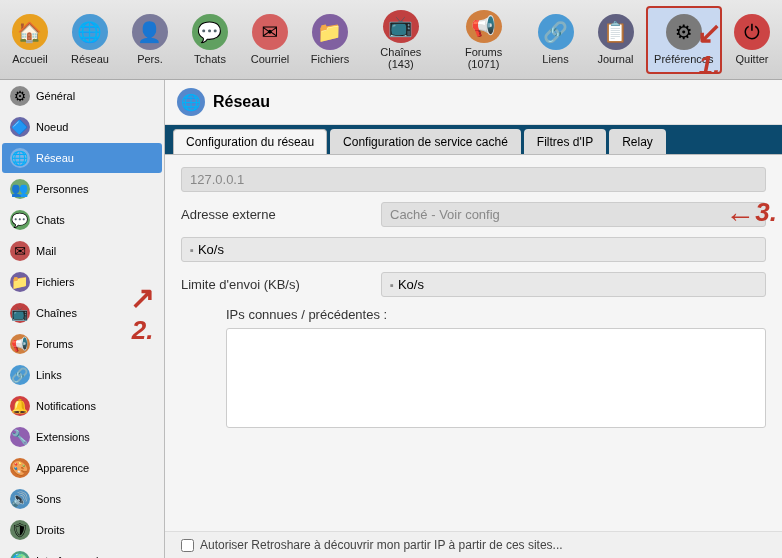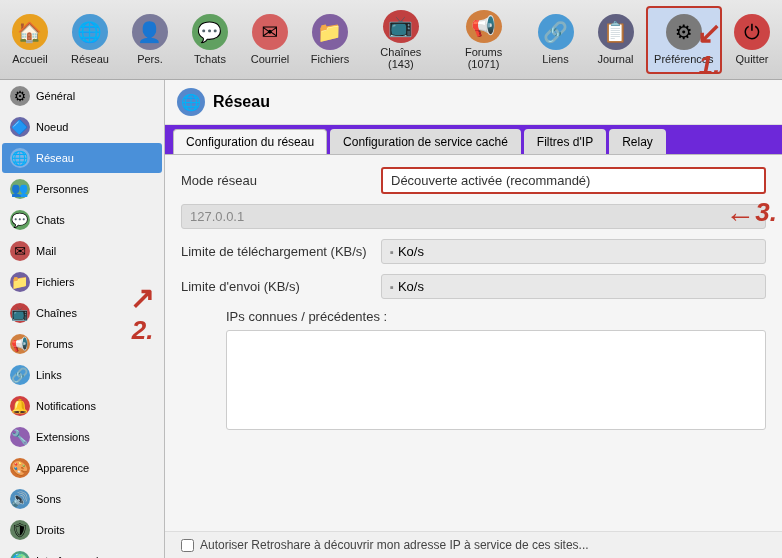--- a/index.html
+++ b/index.html
@@ -103,21 +103,21 @@
       justify-content: center;
       color: white;
       font-size: 16px;
       margin-right: 8px;
     }
     .content-header-title { font-size: 16px; font-weight: bold; }
 
     
     .tabs {
       display: flex;
-      background: #6d28d9;
+      background: #0c4a6e;
       border-bottom: 1px solid #bbb;
       padding: 4px 8px 0;
     }
     .tab {
       padding: 5px 12px;
       cursor: pointer;
       border: 1px solid transparent;
       border-bottom: none;
       border-radius: 4px 4px 0 0;
       background: #ddd;
@@ -342,28 +342,27 @@
           <div class="tab active">Configuration du réseau</div>
           <div class="tab">Configuration de service caché</div>
           <div class="tab">Filtres d'IP</div>
           <div class="tab">Relay</div>
         </div>
     </div>
 
     <div class="form-area">
       <div id="form-rows">
           <div class="form-row">
-            <div class="form-label">Mode réseau</div>
-            <div class="form-value highlighted">Découverte activée (recommandé)</div>
-          </div>
-          <div class="form-row">
             <div class="form-value disabled">127.0.0.1</div>
           </div>
           <div class="form-row">
-            <div class="form-label">Limite de téléchargement (KB/s)</div>
+            <div class="form-label">Adresse externe</div>
+            <div class="form-value disabled">Caché - Voir config</div>
+          </div>
+          <div class="form-row">
             <div class="form-value-with-icon disabled">
               <span class="icon-prefix">▪</span>
               <span>Ko/s</span>
             </div>
           </div>
           <div class="form-row">
             <div class="form-label">Limite d'envoi (KB/s)</div>
             <div class="form-value-with-icon disabled">
               <span class="icon-prefix">▪</span>
               <span>Ko/s</span>
@@ -372,21 +371,21 @@
         </div>
 
       <div class="ips-section">
         <div class="ips-label">IPs connues / précédentes :</div>
         <div class="ips-box"></div>
       </div>
     </div>
 
     <div class="bottom-checkbox-area">
       <input type="checkbox" style="margin-right: 6px;">
-      <span>Autoriser Retroshare à découvrir mon adresse IP à service de ces sites...</span>
+      <span>Autoriser Retroshare à découvrir mon partir IP à partir de ces sites...</span>
     </div>
 
   </div>
 
   <div style="position:absolute; top:15px; right:60px; display:flex; flex-direction:column; align-items:center; pointer-events:none;">
     <span style="font-size:30px; color:#c0382b; font-weight:bold;">↙</span>
     <span style="font-size:26px; color:#c0382b; font-weight:bold; font-style:italic;">1.</span>
   </div>
 
   <div style="position:absolute; top:280px; left:130px; display:flex; flex-direction:column; align-items:center; pointer-events:none;">

